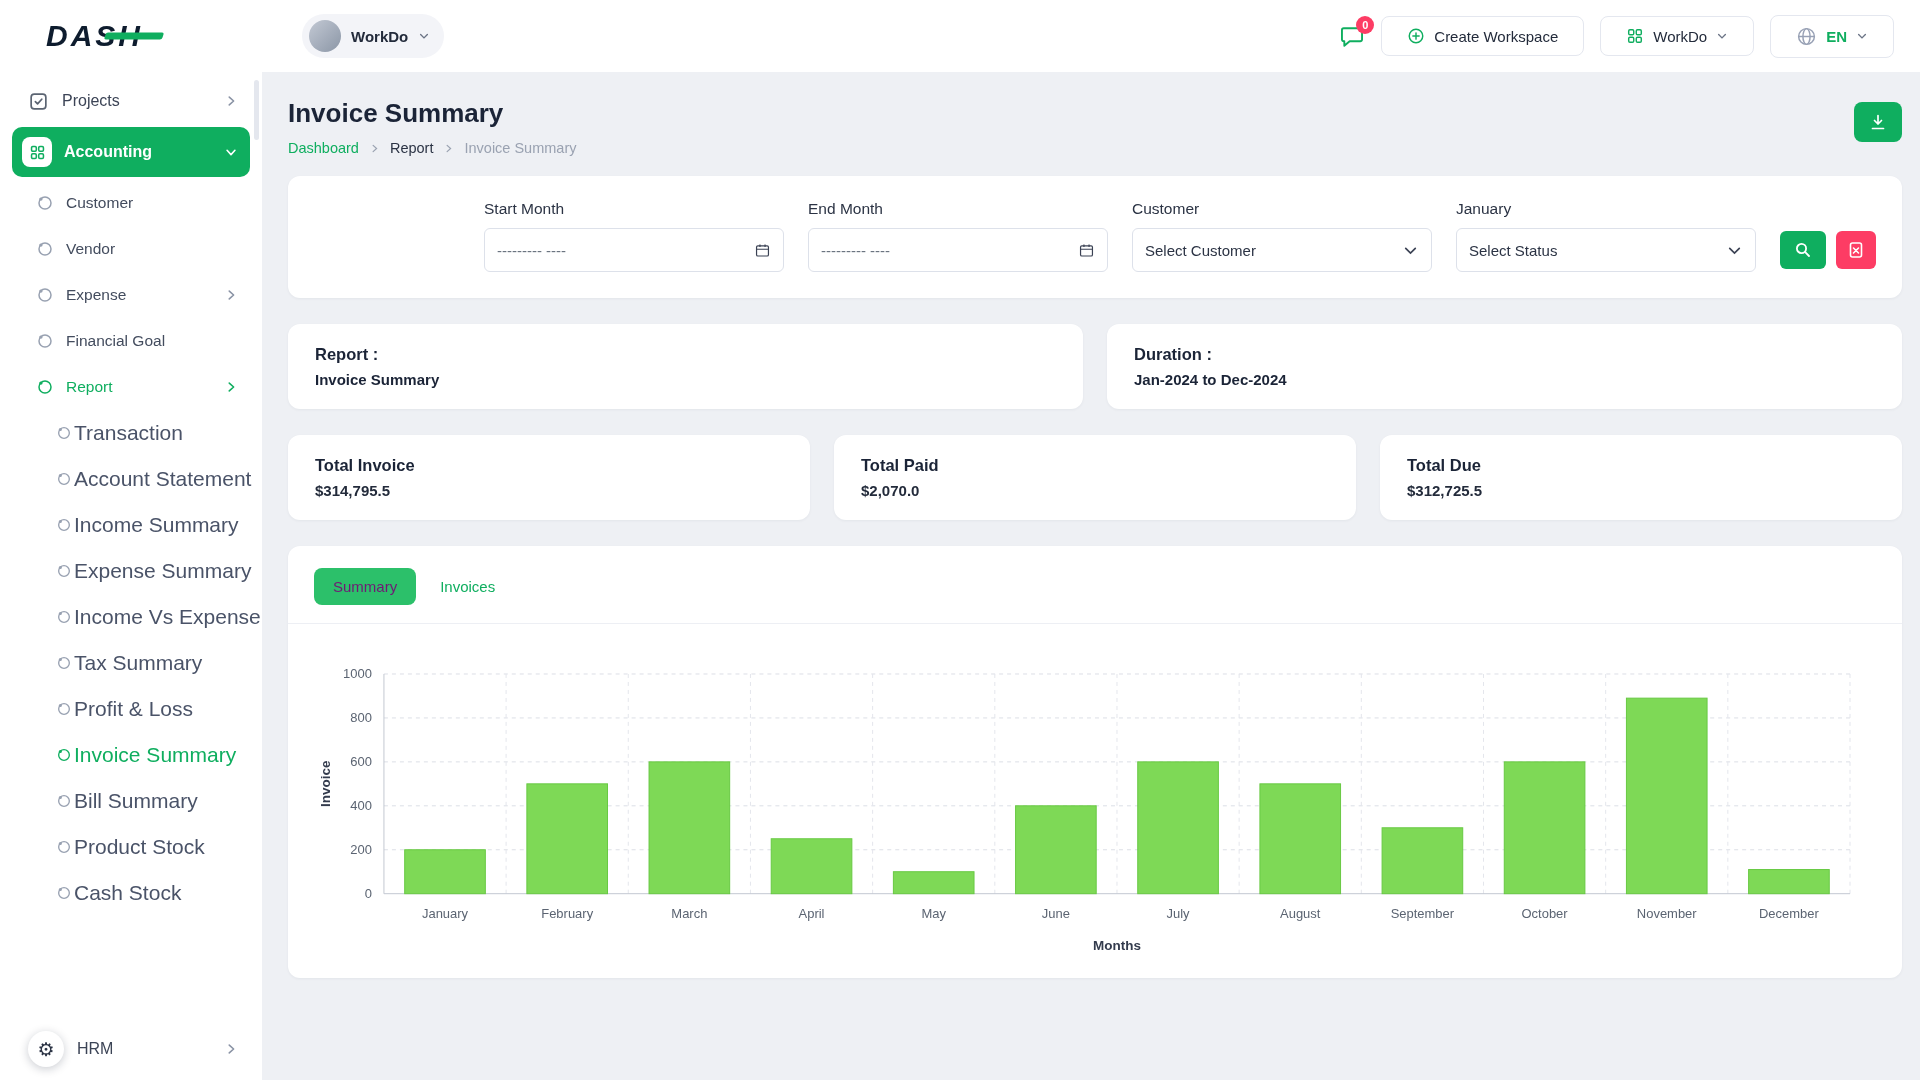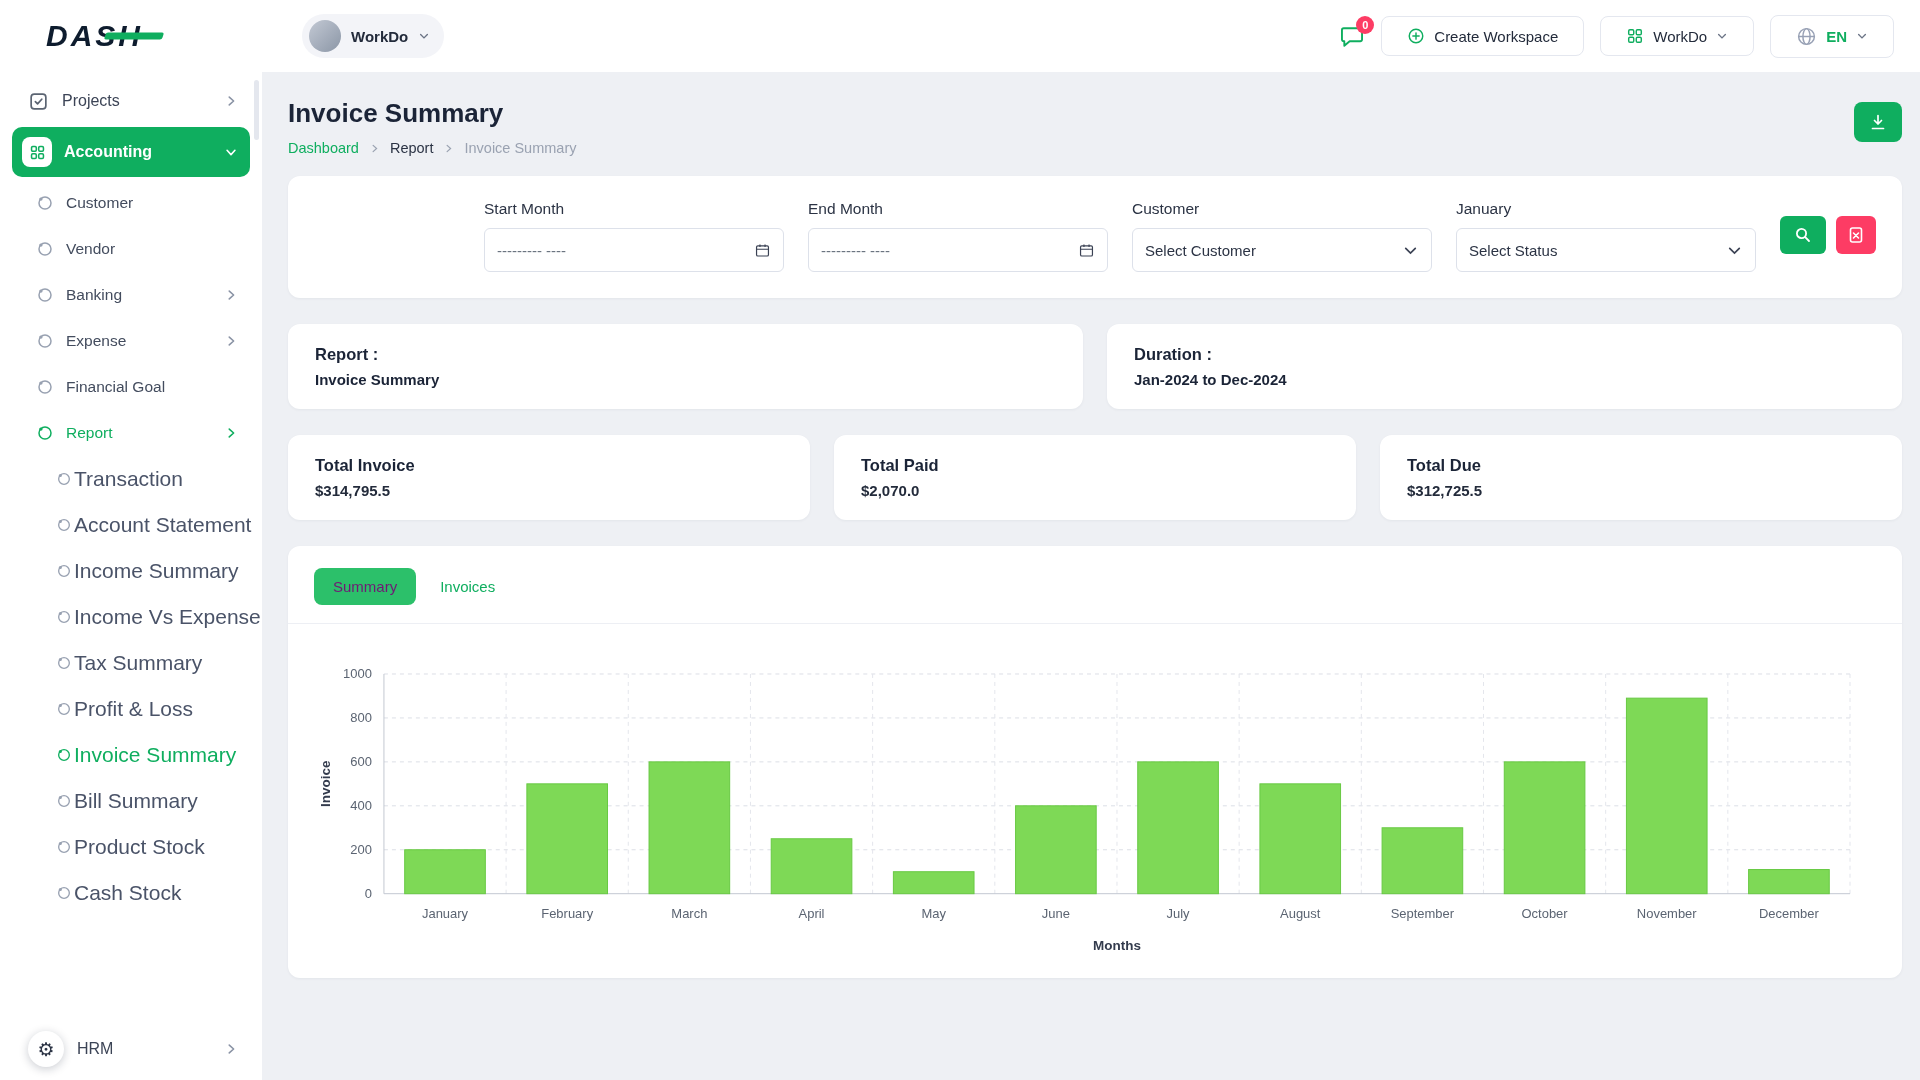--- a/index.html
+++ b/index.html
@@ -60,21 +60,21 @@
   .crumb-link{color:var(--accent);text-decoration:none;cursor:pointer;}
   .crumb-mid{color:#2b3344;cursor:pointer;}
   .crumb-cur{color:#9aa2b1;}
   .crumb-sep{width:11px;height:11px;color:#9aa2b1;}
   .download-btn{width:48px;height:40px;border:none;border-radius:8px;background:var(--accent);display:flex;align-items:center;justify-content:center;cursor:pointer;margin-top:4px;}
   .download-btn svg{width:20px;height:20px;color:#fff;}
 
   
   .card{background:#fff;border-radius:12px;box-shadow:0 1px 3px rgba(20,30,55,.05);}
 
-  .filter-card{display:flex;align-items:center;gap:24px;padding:24px 26px 26px 196px;margin-bottom:26px;}
+  .filter-card{display:flex;align-items:flex-end;gap:24px;padding:24px 26px 26px 196px;margin-bottom:26px;}
   .fgroup{width:306px;}
   .fgroup label{display:block;font-size:15.5px;color:#2b3344;margin-bottom:10px;}
   .control{height:44px;border:1px solid #dde1ea;border-radius:6px;display:flex;align-items:center;justify-content:space-between;gap:8px;padding:0 12px;font-size:15px;color:#2b3344;background:#fff;cursor:pointer;}
   .control input{border:none;outline:none;flex:1;font:inherit;color:#5b6472;min-width:0;background:transparent;}
   .control input::placeholder{color:#6b7480;}
   .ctl-ico{width:17px;height:17px;color:#3b4254;flex:none;}
   .filter-actions{display:flex;gap:10px;margin-left:auto;padding-bottom:3px;}
   .act-btn{width:46px;height:38px;border:none;border-radius:6px;display:flex;align-items:center;justify-content:center;cursor:pointer;}
   .act-btn svg{width:18px;height:18px;color:#fff;}
   .search-btn{background:var(--accent);}
@@ -209,32 +209,20 @@
           </span>
           <span class="lbl">Vendor</span>
         </div>
         <div class="nav-item nav-child">
           <span class="dot-ico">
             <svg viewBox="0 0 18 18" fill="none" stroke="currentColor" stroke-width="1.5">
               <circle cx="9" cy="9" r="6"></circle>
               <circle cx="4.9" cy="5.1" r="1.7" fill="currentColor" stroke="none"></circle>
             </svg>
           </span>
-          <span class="lbl">Banking</span>
-          <svg class="chev" viewBox="0 0 16 16">
-            <path d="M6 3.5l5 4.5-5 4.5" fill="none" stroke="currentColor" stroke-width="1.8" stroke-linecap="round" stroke-linejoin="round"></path>
-          </svg>
-        </div>
-        <div class="nav-item nav-child">
-          <span class="dot-ico">
-            <svg viewBox="0 0 18 18" fill="none" stroke="currentColor" stroke-width="1.5">
-              <circle cx="9" cy="9" r="6"></circle>
-              <circle cx="4.9" cy="5.1" r="1.7" fill="currentColor" stroke="none"></circle>
-            </svg>
-          </span>
           <span class="lbl">Expense</span>
           <svg class="chev" viewBox="0 0 16 16">
             <path d="M6 3.5l5 4.5-5 4.5" fill="none" stroke="currentColor" stroke-width="1.8" stroke-linecap="round" stroke-linejoin="round"></path>
           </svg>
         </div>
         <div class="nav-item nav-child">
           <span class="dot-ico">
             <svg viewBox="0 0 18 18" fill="none" stroke="currentColor" stroke-width="1.5">
               <circle cx="9" cy="9" r="6"></circle>
               <circle cx="4.9" cy="5.1" r="1.7" fill="currentColor" stroke="none"></circle>
@@ -273,20 +261,29 @@
           <span class="lbl">Account Statement</span>
         </div>
         <div class="nav-item nav-sub">
           <span class="dot-ico">
             <svg viewBox="0 0 18 18" fill="none" stroke="currentColor" stroke-width="1.5">
               <circle cx="9" cy="9" r="6"></circle>
               <circle cx="4.9" cy="5.1" r="1.7" fill="currentColor" stroke="none"></circle>
             </svg>
           </span>
           <span class="lbl">Income Summary</span>
+        </div>
+        <div class="nav-item nav-sub">
+          <span class="dot-ico">
+            <svg viewBox="0 0 18 18" fill="none" stroke="currentColor" stroke-width="1.5">
+              <circle cx="9" cy="9" r="6"></circle>
+              <circle cx="4.9" cy="5.1" r="1.7" fill="currentColor" stroke="none"></circle>
+            </svg>
+          </span>
+          <span class="lbl">Expense Summary</span>
         </div>
         <div class="nav-item nav-sub">
           <span class="dot-ico">
             <svg viewBox="0 0 18 18" fill="none" stroke="currentColor" stroke-width="1.5">
               <circle cx="9" cy="9" r="6"></circle>
               <circle cx="4.9" cy="5.1" r="1.7" fill="currentColor" stroke="none"></circle>
             </svg>
           </span>
           <span class="lbl">Income Vs Expense</span>
         </div>

